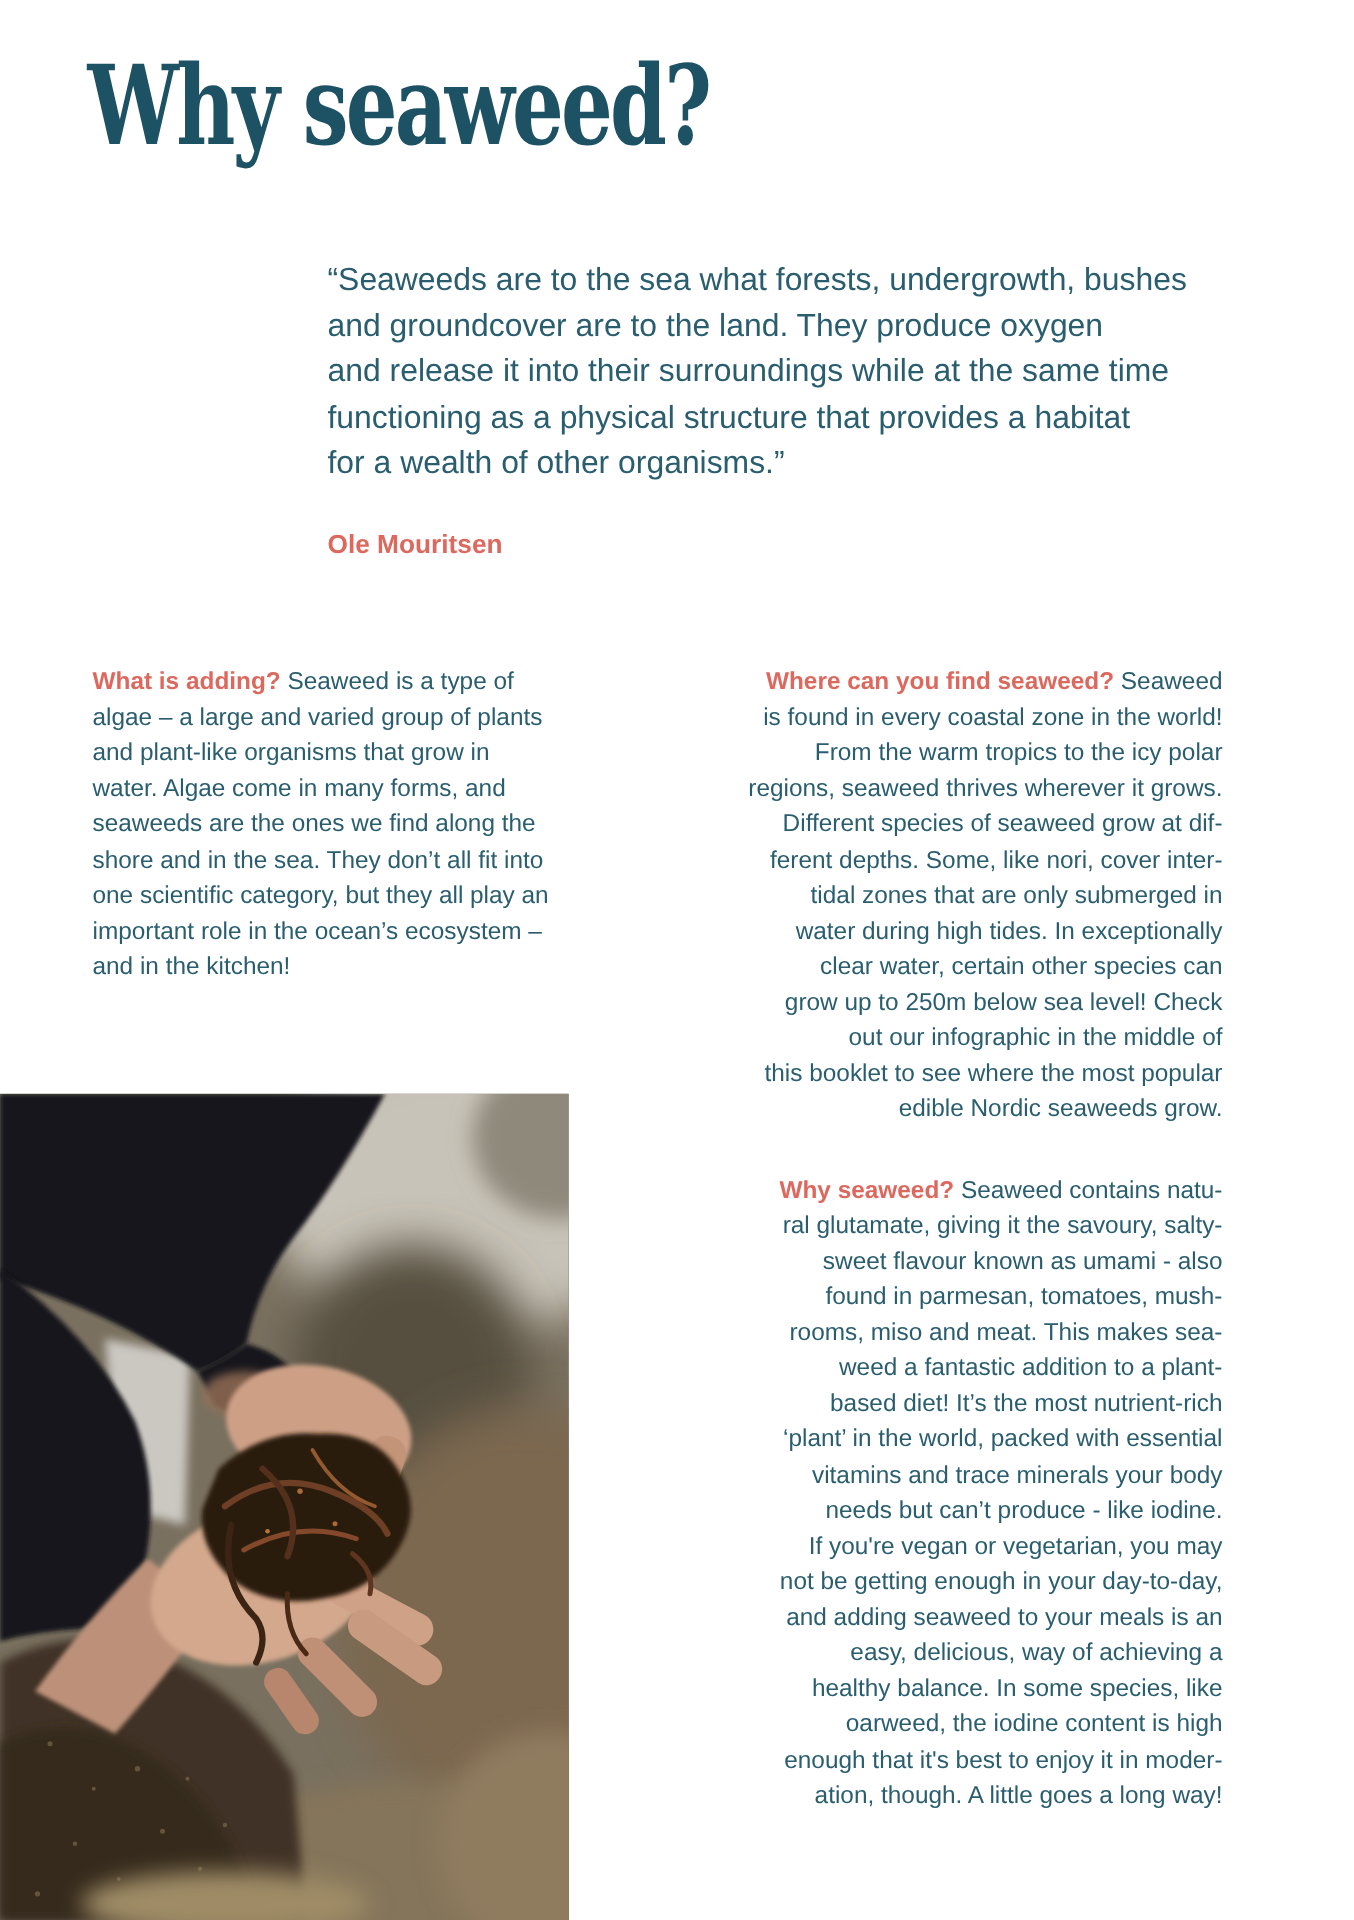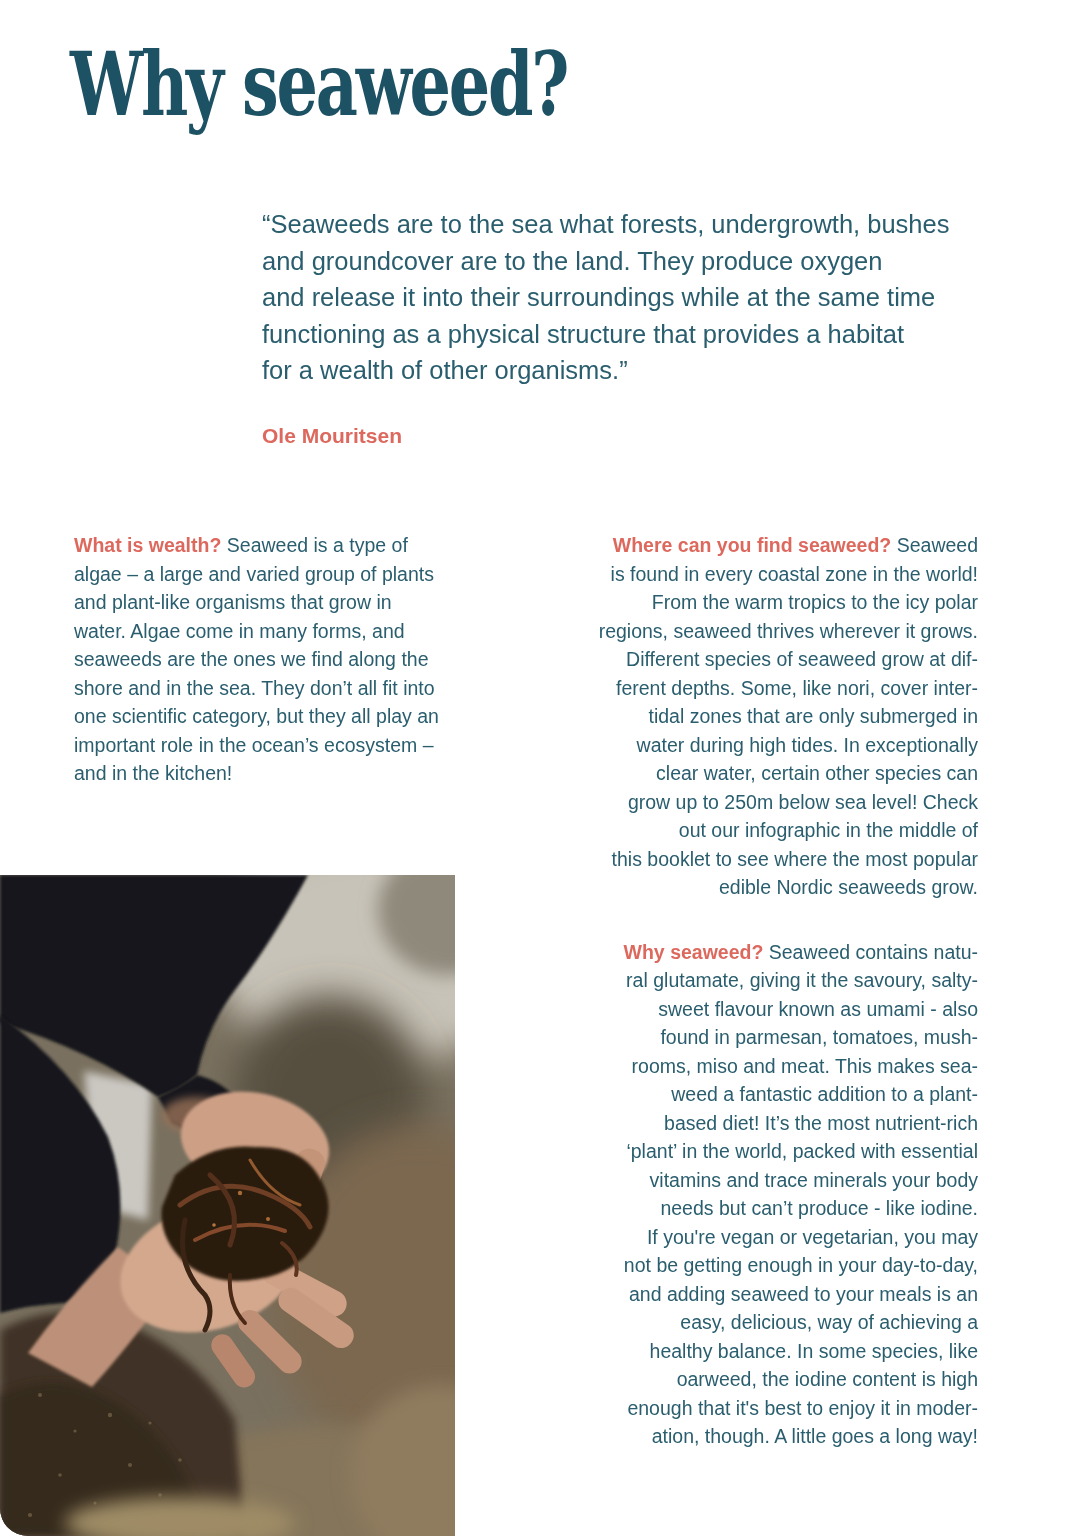--- a/index.html
+++ b/index.html
@@ -8,21 +8,20 @@
     --accent-color:#dd695e;
     --page-bg:#ffffff;
   }
   html,body{margin:0;padding:0;background:#ffffff;}
   .page{
     position:relative;
     width:1083px;height:1536px;
     background:var(--page-bg);
     overflow:hidden;
     font-family:"Liberation Sans",sans-serif;
-    border-radius:28px;
   }
   .page-title{
     position:absolute;left:70px;top:40px;margin:0;
     font-family:"DejaVu Serif",serif;
     font-weight:700;
     font-size:88px;line-height:1;
     letter-spacing:-3px;
     color:var(--title-color);
     transform:scaleX(0.74);
     transform-origin:0 0;
@@ -66,21 +65,21 @@
   <div class="pull-quote">“Seaweeds are to the sea what forests, undergrowth, bushes
 and groundcover are to the land. They produce oxygen
 and release it into their surroundings while at the same time
 functioning as a physical structure that provides a habitat
 for a wealth of other organisms.”</div>
 
   <div class="quote-attribution">Ole Mouritsen</div>
 
   <div class="col col-left">
     <p class="para">
-      <span class="lead">What is wealth?</span><span class="pbody"> Seaweed is a type of
+      <span class="lead">What is adding?</span><span class="pbody"> Seaweed is a type of
 algae – a large and varied group of plants
 and plant-like organisms that grow in
 water. Algae come in many forms, and
 seaweeds are the ones we find along the
 shore and in the sea. They don’t all fit into
 one scientific category, but they all play an
 important role in the ocean’s ecosystem –
 and in the kitchen!</span>
     </p>
   </div>

